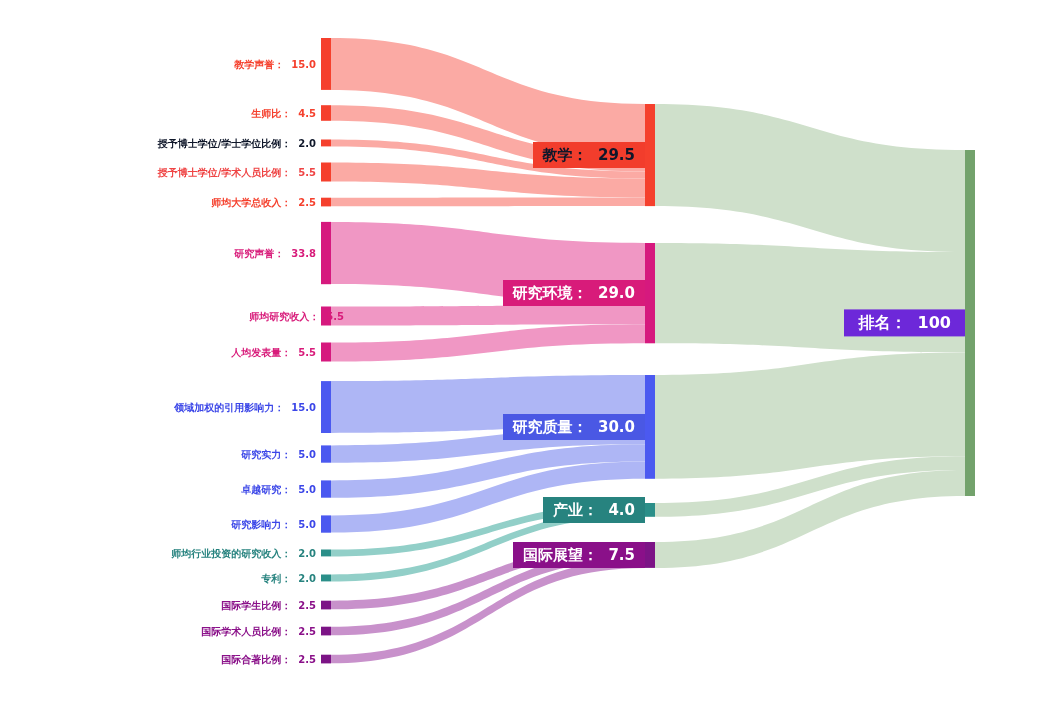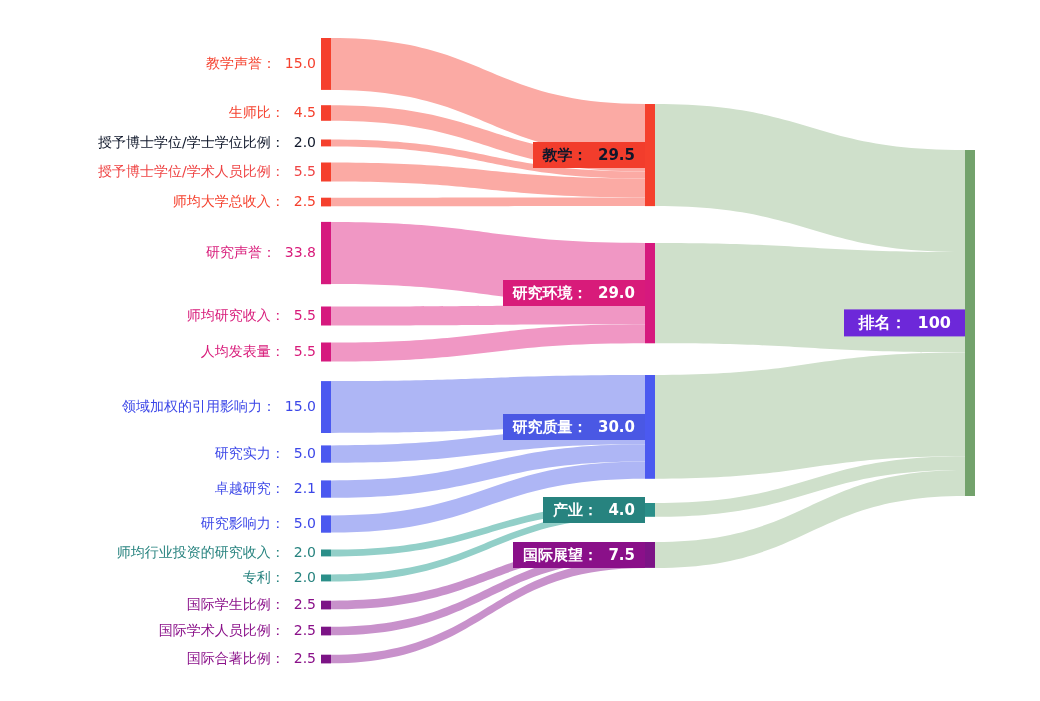--- a/index.html
+++ b/index.html
@@ -4,21 +4,21 @@
 <style>
   html,body{margin:0;padding:0;background:#ffffff;}
   .stage{
     position:relative;width:1040px;height:701px;overflow:hidden;background:#ffffff;
     font-family:"DejaVu Sans","Liberation Sans",sans-serif;
   }
   .stage svg{position:absolute;left:0;top:0;}
   #label-layer{position:absolute;left:0;top:0;width:100%;height:100%;pointer-events:none;}
   .src-label{
     position:absolute;transform:translateY(-50%);
-    font-weight:normal;font-size:14px;line-height:1.1;white-space:pre;text-align:right;
+    font-weight:bold;font-size:10px;line-height:1.1;white-space:pre;text-align:right;
   }
   .cat-box{
     position:absolute;transform:translateY(-50%);
     font-weight:bold;font-size:15px;line-height:1.2;white-space:pre;
     color:#ffffff;padding:4px 10px;
   }
   .target-box{
     position:absolute;transform:translateY(-50%);
     font-weight:bold;font-size:16px;line-height:1.2;white-space:pre;
     color:#ffffff;padding:4px 14px;
@@ -80,26 +80,26 @@
       </g>
     </svg>
   <div id="label-layer">
       <div class="src-label" style="right: 724px; top: 64px; color: rgb(245, 64, 45);">教学声誉：  15.0</div>
       <div class="src-label" style="right: 724px; top: 113px; color: rgb(245, 64, 45);">生师比：  4.5</div>
       <div class="src-label" style="right: 724px; top: 143px; color: #0f172a;">授予博士学位/学士学位比例：  2.0</div>
       <div class="src-label" style="right: 724px; top: 172px; color: #ef4444;">授予博士学位/学术人员比例：  5.5</div>
       <div class="src-label" style="right: 724px; top: 202px; color: rgb(245, 64, 45);">师均大学总收入：  2.5</div>
       <div class="cat-box" style="right: 395px; top: 155px; color: #0f172a; background: rgb(242, 61, 44);">教学：  29.5</div>
       <div class="src-label" style="right: 724px; top: 253px; color: rgb(216, 27, 122);">研究声誉：  33.8</div>
-      <div class="src-label" style="right: 724px; top: 316px; color: rgb(216, 27, 122);">师均研究收入：  5.5</div>
+      <div class="src-label" style="right: 696px; top: 316px; color: rgb(216, 27, 122);">师均研究收入：  5.5</div>
       <div class="src-label" style="right: 724px; top: 352px; color: rgb(216, 27, 122);">人均发表量：  5.5</div>
       <div class="cat-box" style="right: 395px; top: 293.2px; color: rgb(255, 255, 255); background: rgb(216, 27, 122);">研究环境：  29.0</div>
       <div class="src-label" style="right: 724px; top: 407px; color: rgb(60, 71, 232);">领域加权的引用影响力：  15.0</div>
       <div class="src-label" style="right: 724px; top: 454px; color: rgb(60, 71, 232);">研究实力：  5.0</div>
-      <div class="src-label" style="right: 724px; top: 489px; color: rgb(60, 71, 232);">卓越研究：  2.1</div>
+      <div class="src-label" style="right: 724px; top: 489px; color: rgb(60, 71, 232);">卓越研究：  5.0</div>
       <div class="src-label" style="right: 724px; top: 524px; color: rgb(60, 71, 232);">研究影响力：  5.0</div>
       <div class="cat-box" style="right: 395px; top: 426.9px; color: rgb(255, 255, 255); background: rgb(74, 88, 228);">研究质量：  30.0</div>
       <div class="src-label" style="right: 724px; top: 553px; color: rgb(39, 131, 127);">师均行业投资的研究收入：  2.0</div>
       <div class="src-label" style="right: 724px; top: 578px; color: rgb(39, 131, 127);">专利：  2.0</div>
       <div class="cat-box" style="right: 395px; top: 509.9px; color: rgb(255, 255, 255); background: rgb(39, 131, 127);">产业：  4.0</div>
       <div class="src-label" style="right: 724px; top: 605px; color: rgb(138, 16, 137);">国际学生比例：  2.5</div>
       <div class="src-label" style="right: 724px; top: 631px; color: rgb(138, 16, 137);">国际学术人员比例：  2.5</div>
       <div class="src-label" style="right: 724px; top: 659px; color: rgb(138, 16, 137);">国际合著比例：  2.5</div>
       <div class="cat-box" style="right: 395px; top: 555px; color: rgb(255, 255, 255); background: rgb(138, 16, 137);">国际展望：  7.5</div>
       <div class="target-box" style="right: 75px; top: 323px; color: rgb(255, 255, 255); background: #6d28d9; text-align: right;">排名：  100</div>

